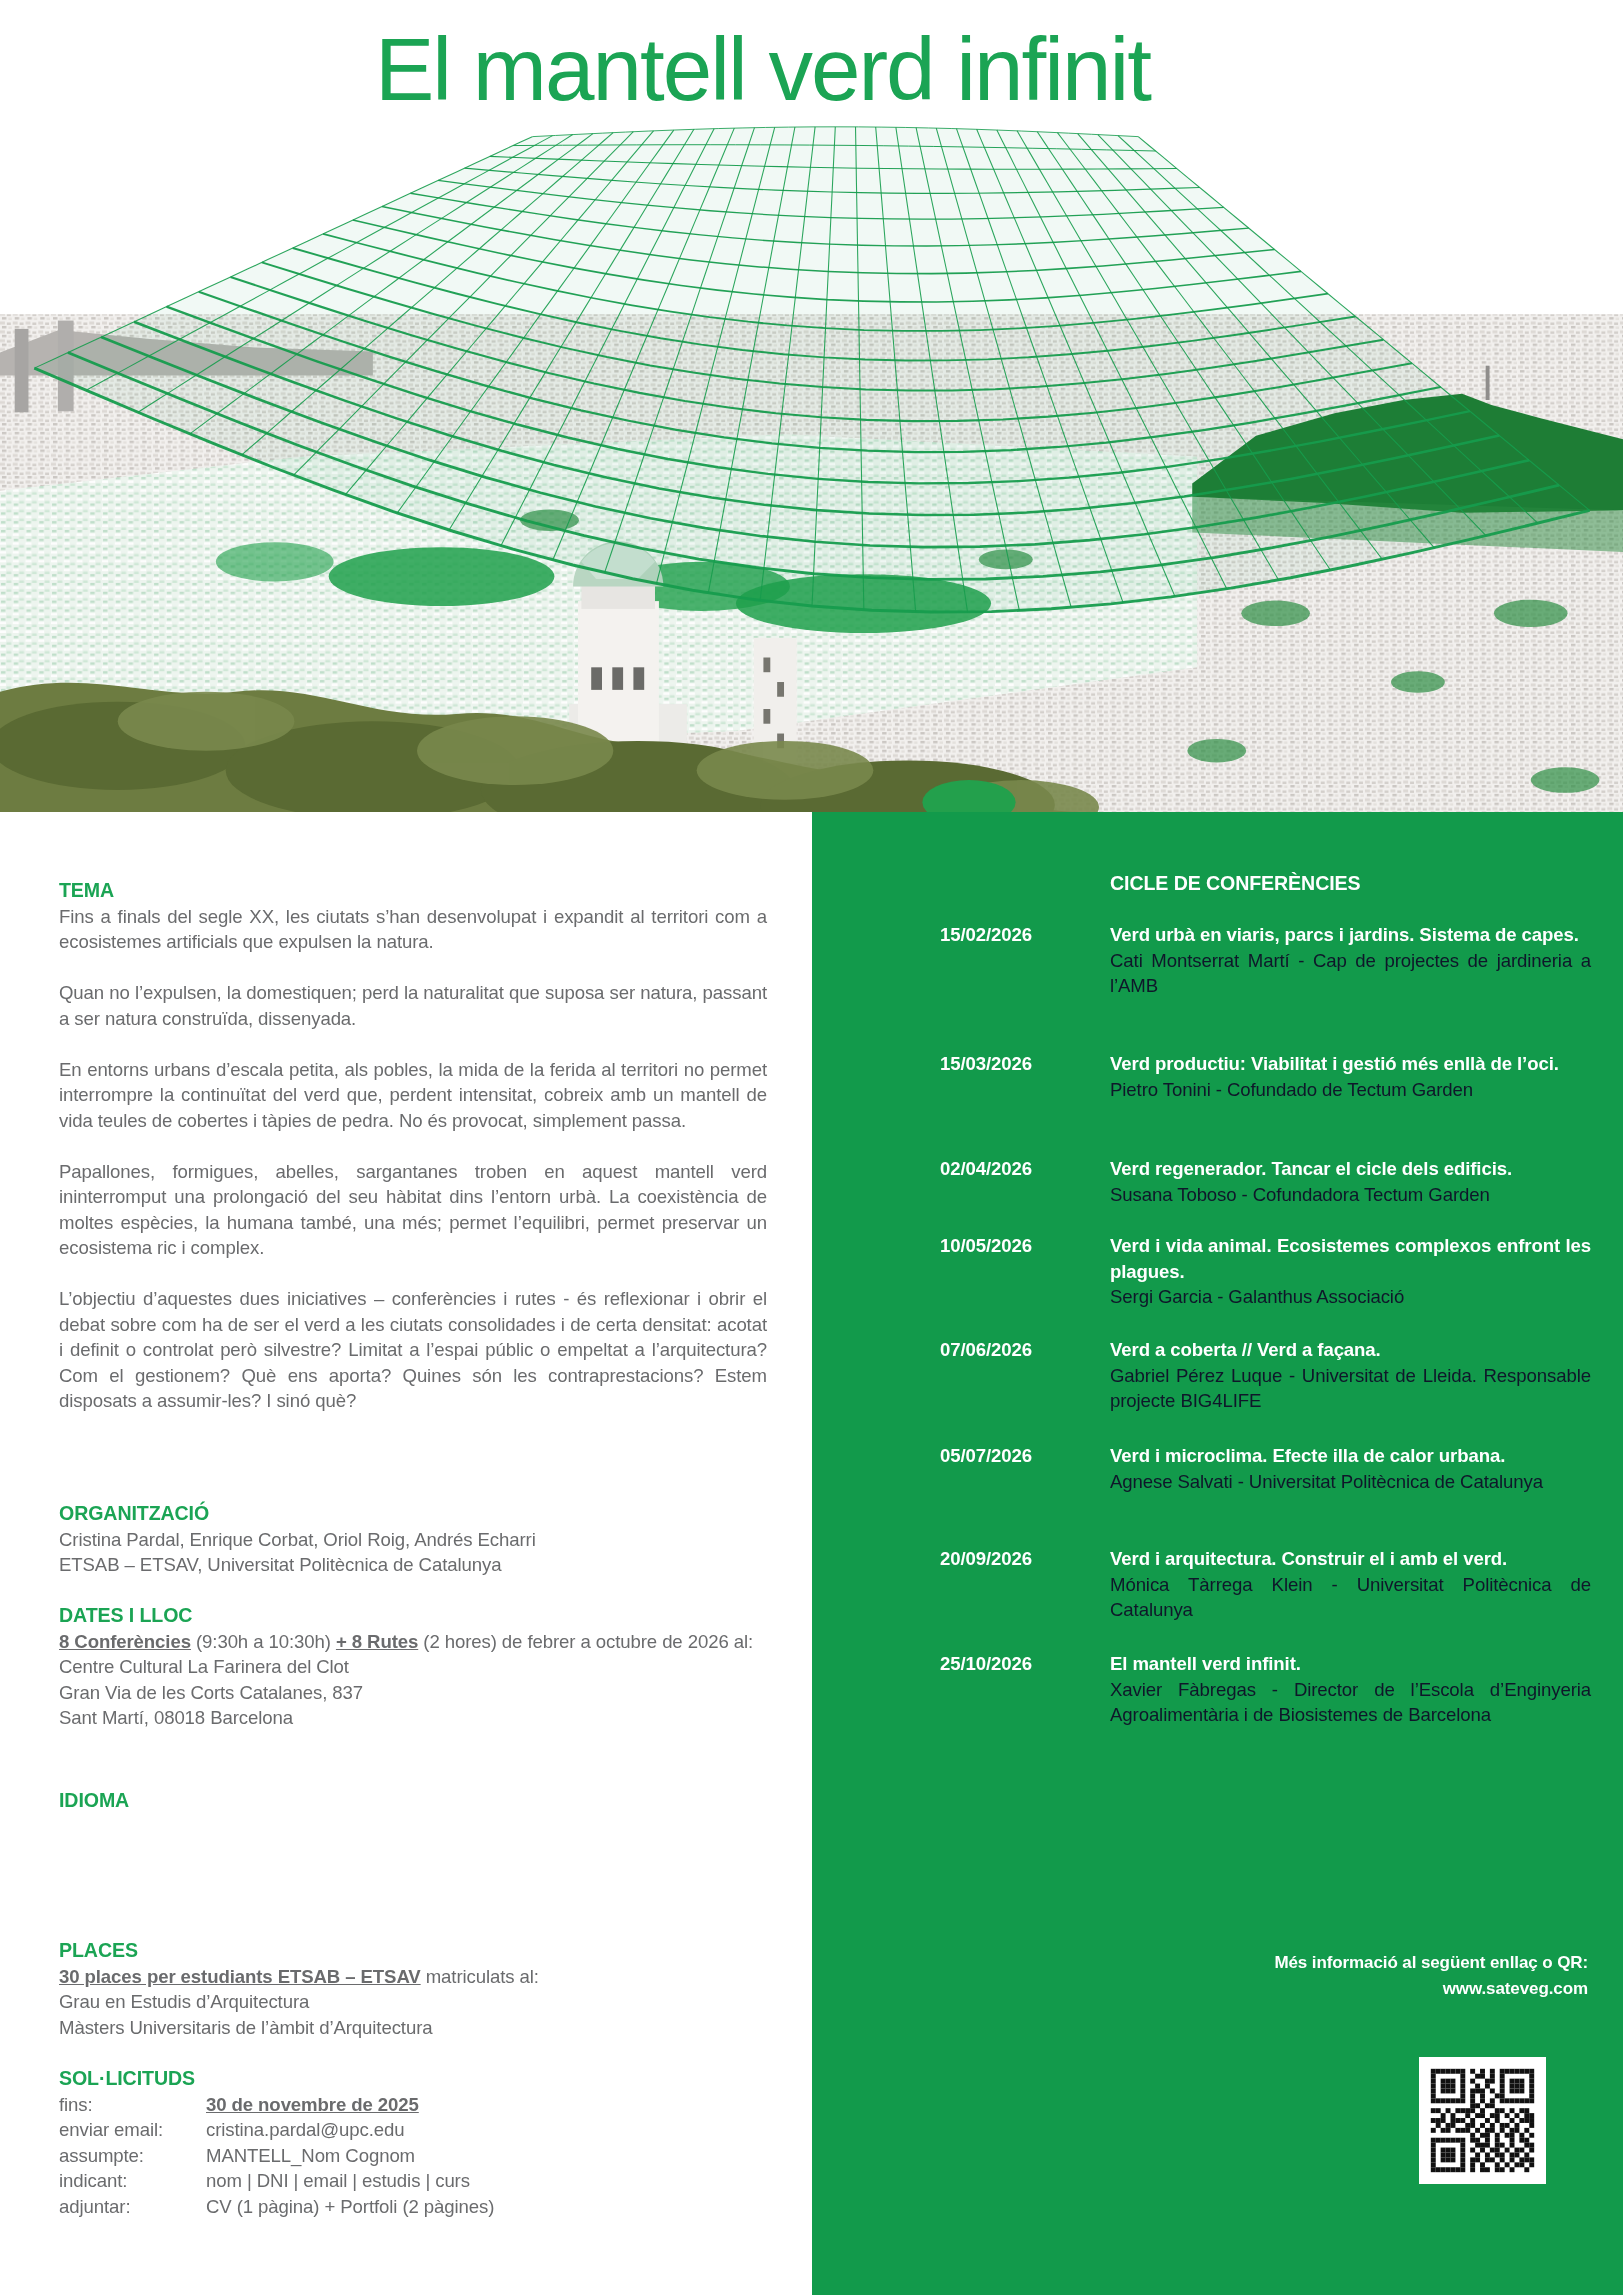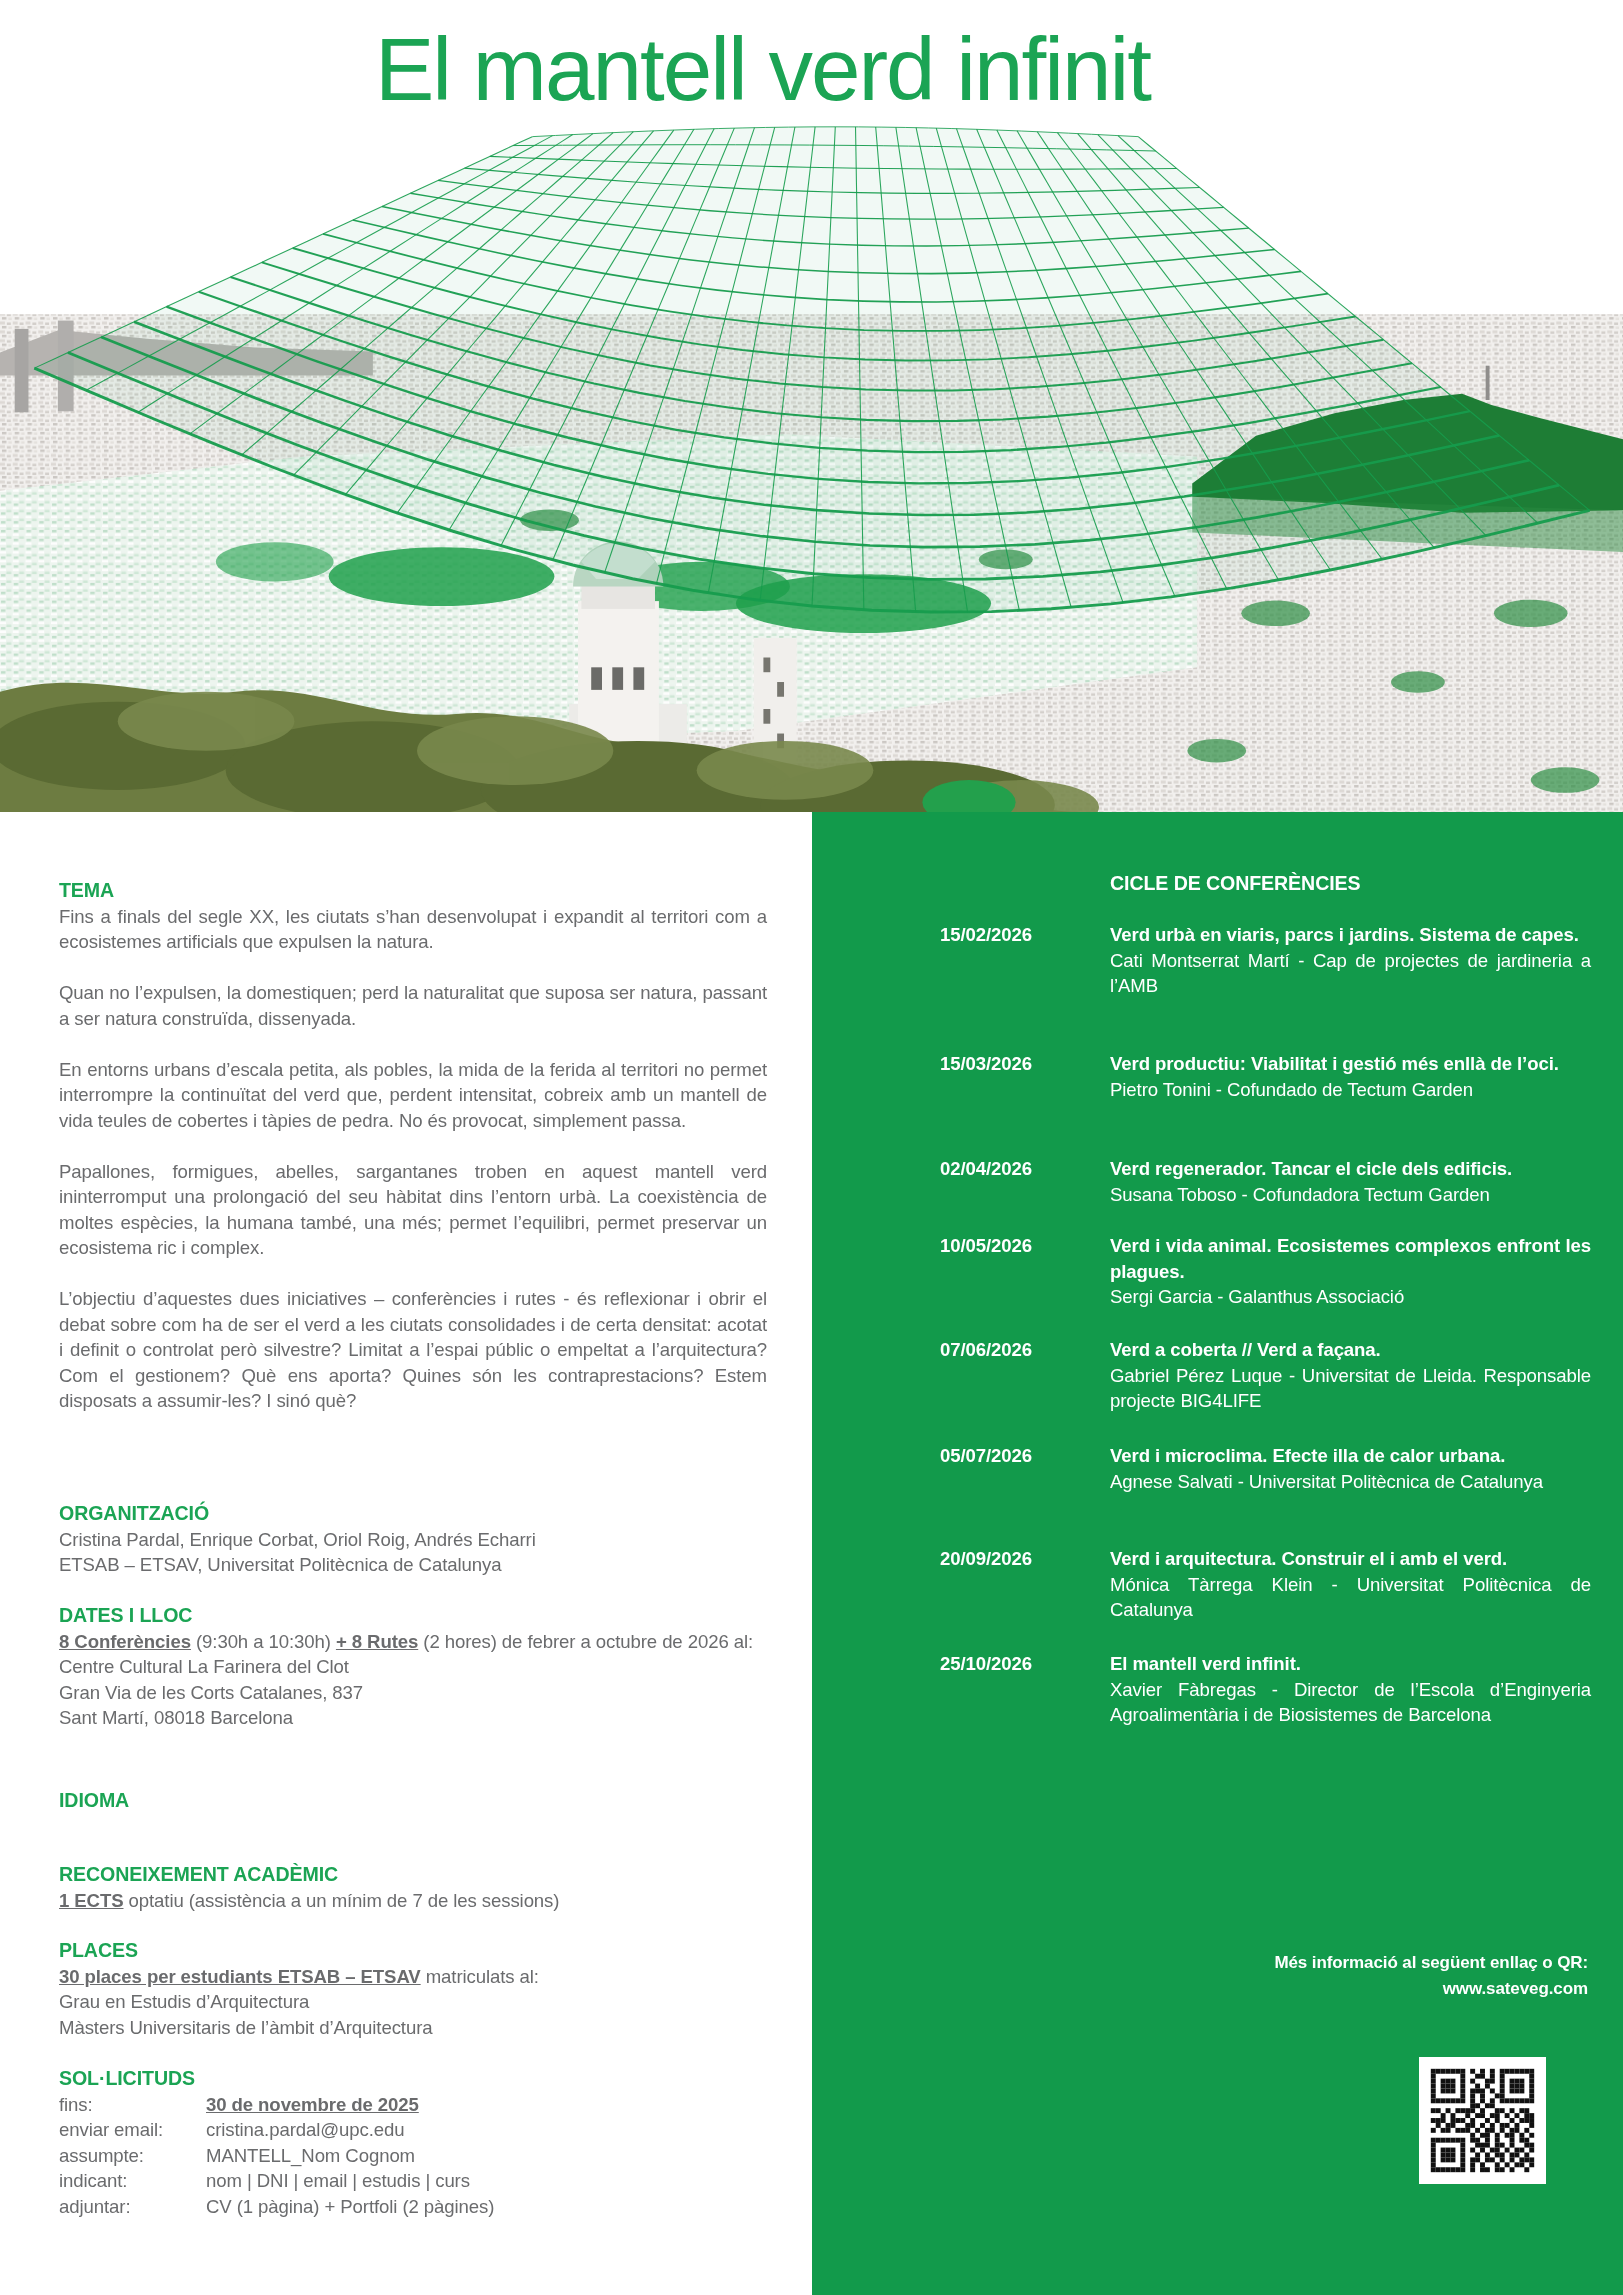--- a/index.html
+++ b/index.html
@@ -23,21 +23,21 @@
   
   .greencol{position:absolute;left:812px;top:812px;width:811px;height:1483px;background:#129A4B;}
   .cicle-head{position:absolute;left:298px;top:59px;font-size:19.6px;line-height:25.5px;
         font-weight:bold;color:#ffffff;letter-spacing:-0.1px;}
   .conf{position:absolute;left:0;width:811px;}
   .conf .c-date{position:absolute;left:128px;top:0;font-size:18.6px;line-height:25.5px;
         font-weight:bold;color:#ffffff;letter-spacing:-0.1px;}
   .conf .c-body{margin-left:298px;width:481px;}
   .c-title{font-size:18.6px;line-height:25.5px;font-weight:bold;color:#ffffff;
         letter-spacing:-0.1px;text-align:justify;}
-  .c-speaker{font-size:18.6px;line-height:25.5px;color:#ffffff;letter-spacing:-0.1px;text-align:justify;}
+  .c-speaker{font-size:18.6px;line-height:25.5px;color:#0f172a;letter-spacing:-0.1px;text-align:justify;}
   .more{position:absolute;right:35px;top:1138px;width:491px;text-align:right;
         font-size:17px;line-height:25.5px;font-weight:bold;color:#ffffff;letter-spacing:-0.1px;}
   .qr{position:absolute;left:607px;top:1245px;width:127px;height:127px;}
 </style>
 </head>
 <body>
 
 <div class="page">
 
   <div class="poster-title">El mantell verd infinit</div>
@@ -200,24 +200,20 @@
     <div class="t just"><span class="b">8 Conferències</span><span> (9:30h a 10:30h) </span><span class="b">+ 8 Rutes</span><span> (2 hores) de febrer a octubre de 2026 al:</span></div>
     <div class="t">Centre Cultural La Farinera del Clot</div>
     <div class="t">Gran Via de les Corts Catalanes, 837</div>
     <div class="t">Sant Martí, 08018 Barcelona</div>
   </div>
 
   <div class="lsec" style="top:1788px">
     <div class="hgreen">IDIOMA</div>
   </div>
 
-  <div class="lsec" style="top:1862px">
-    <div class="hgreen">RECONEIXEMENT ACADÈMIC</div>
-    <div class="t"><span class="b">1 ECTS</span><span> optatiu (assistència a un mínim de 7 de les sessions)</span></div>
-  </div>
 
   <div class="lsec" style="top:1938px">
     <div class="hgreen">PLACES</div>
     <div class="t"><span class="b">30 places per estudiants ETSAB – ETSAV</span><span> matriculats al:</span></div>
     <div class="t">Grau en Estudis d’Arquitectura</div>
     <div class="t">Màsters Universitaris de l’àmbit d’Arquitectura</div>
   </div>
 
   <div class="lsec" style="top:2066px">
     <div class="hgreen">SOL·LICITUDS</div>

